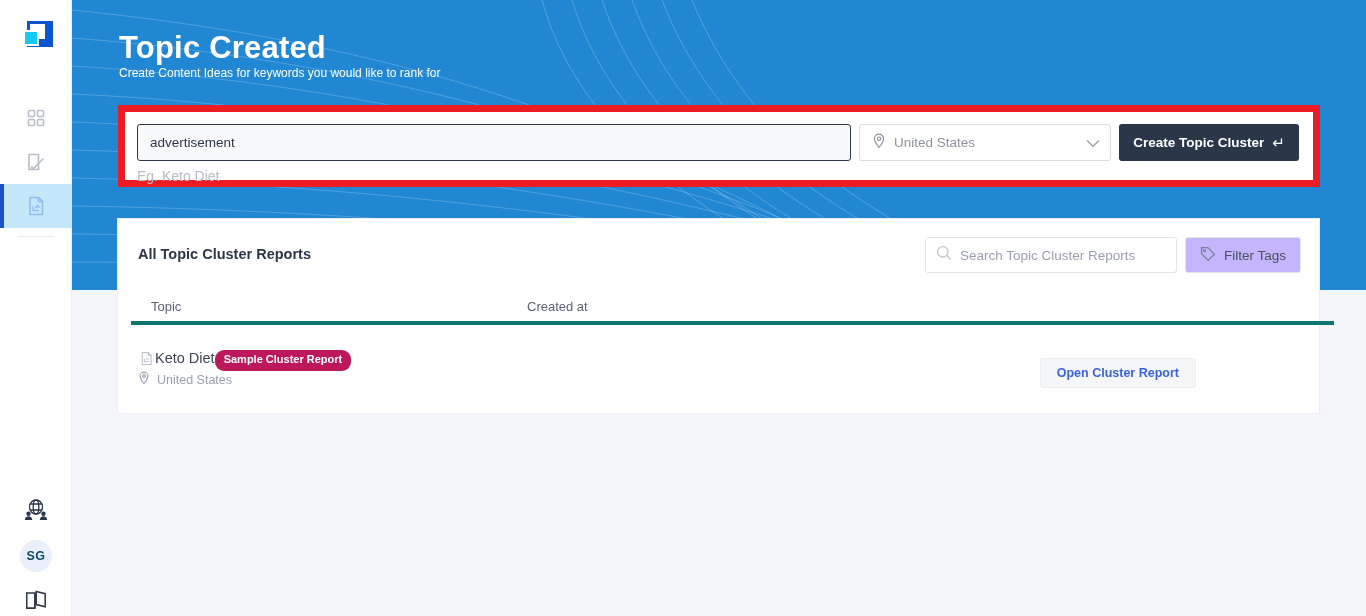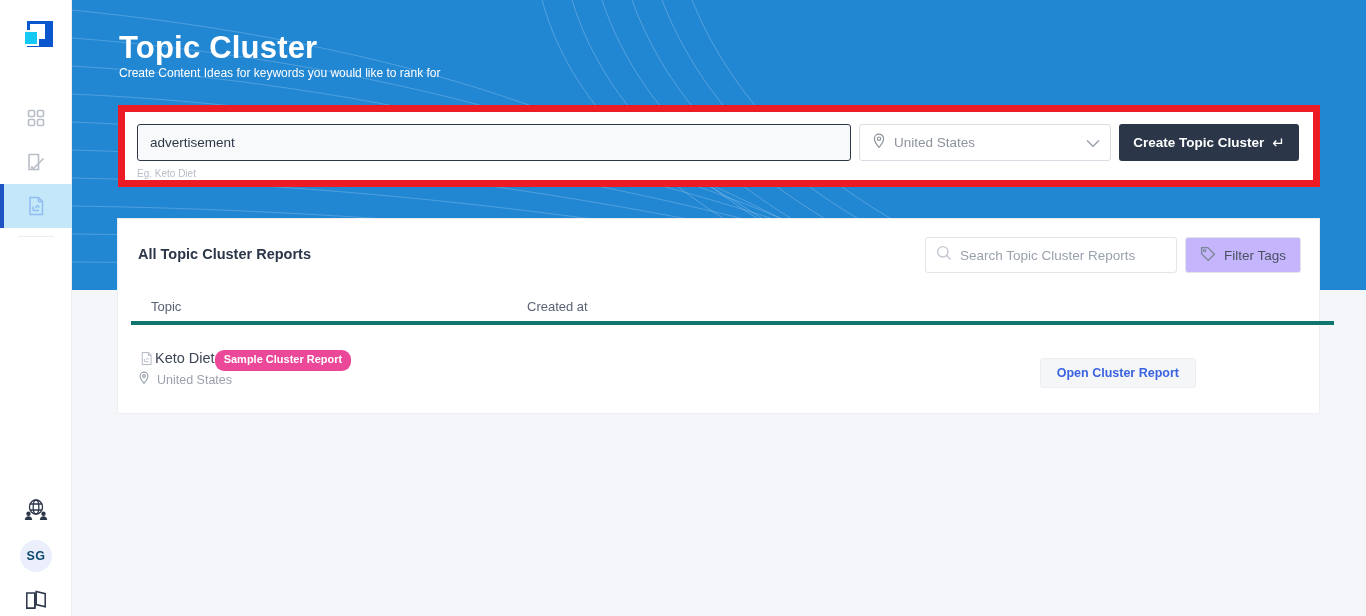--- a/index.html
+++ b/index.html
@@ -104,21 +104,21 @@
     border: 1px solid #2d3748;
     border-radius: 3px;
     background: #f8f9fa;
     padding: 0 12px;
     font-size: 13.5px; color: #2d3748;
     font-family: "Liberation Sans", sans-serif;
     outline: none;
   }
   .kw-hint {
     position: absolute; left: 137px; top: 168px;
-    font-size: 10px; color: #b6bcc6; font-weight: 500;
+    font-size: 14px; color: #b6bcc6; font-weight: 500;
     z-index: 4;
   }
   .country-select {
     width: 252px; height: 37px;
     border: 1px solid #d9dee4;
     border-radius: 3px;
     background: #ffffff;
     display: flex; align-items: center;
     padding: 0 10px 0 12px;
     cursor: pointer;
@@ -194,21 +194,21 @@
     width: 1203px; height: 89px;
     border-bottom: 1px solid #eef0f4;
   }
   .row-main {
     position: absolute; left: 20px; top: 25px;
     display: flex; gap: 0;
   }
   .row-topic { font-size: 14.5px; color: #3d4椒; }
   .row-topic { font-size: 14.5px; color: #3d4556; }
   .badge {
-    background: #ec4899; color: #ffffff;
+    background: #be185d; color: #ffffff;
     font-size: 11px; font-weight: bold;
     padding: 3px 9px 0; border-radius: 9px;
     white-space: nowrap;
   }
   .row-loc {
     position: absolute; left: 20px; top: 46px;
     display: flex; align-items: center; gap: 7px;
     font-size: 12.5px; color: #9aa1ad;
   }
   .btn-open {
@@ -315,21 +315,21 @@
       </g>
       <g stroke="#ffffff" stroke-opacity="0.22" fill="none" stroke-width="1">
         <path d="M470,0 C500,110 600,210 790,290"></path>
         <path d="M500,0 C535,115 640,215 830,290"></path>
         <path d="M530,0 C570,120 680,220 870,290"></path>
         <path d="M560,0 C605,125 720,225 910,290"></path>
         <path d="M590,0 C640,130 760,230 950,290"></path>
         <path d="M620,0 C675,135 800,235 990,290"></path>
       </g>
     </svg>
-    <div class="hero-title">Topic Cluster</div>
+    <div class="hero-title">Topic Created</div>
     <div class="hero-sub">Create Content Ideas for keywords you would like to rank for</div>
   </div>
 
   <div class="redbox"></div>
 
   <div class="search-row">
     <input class="kw-input" type="text" value="advertisement" style="">
 
     <div class="country-select">
       <span>

